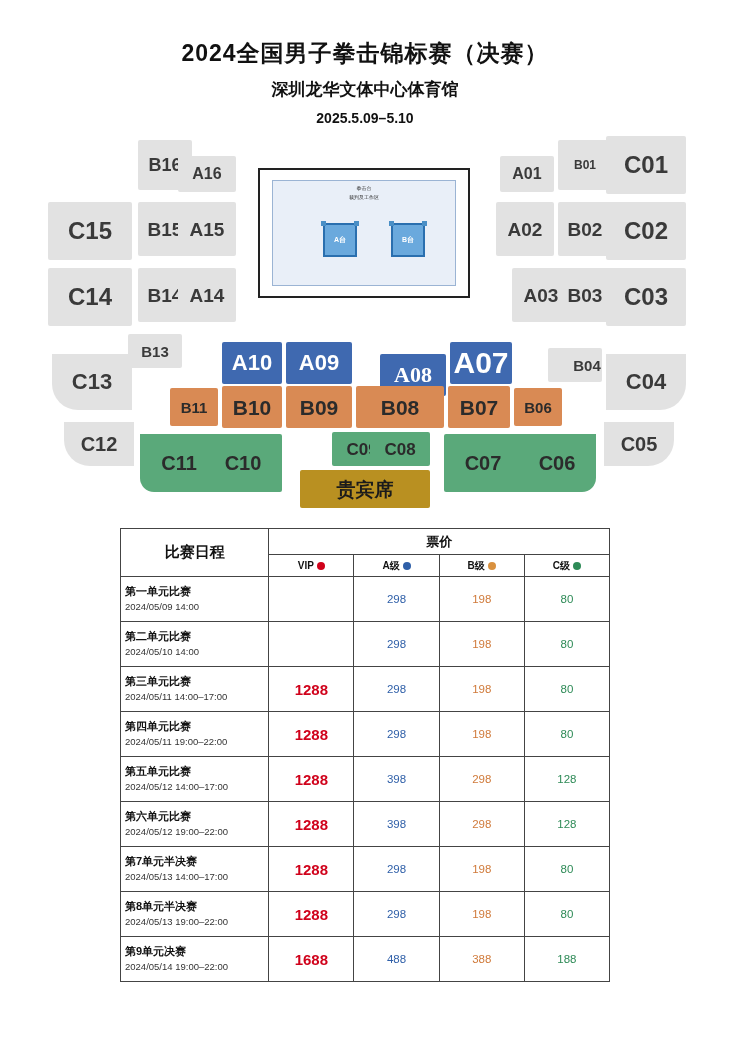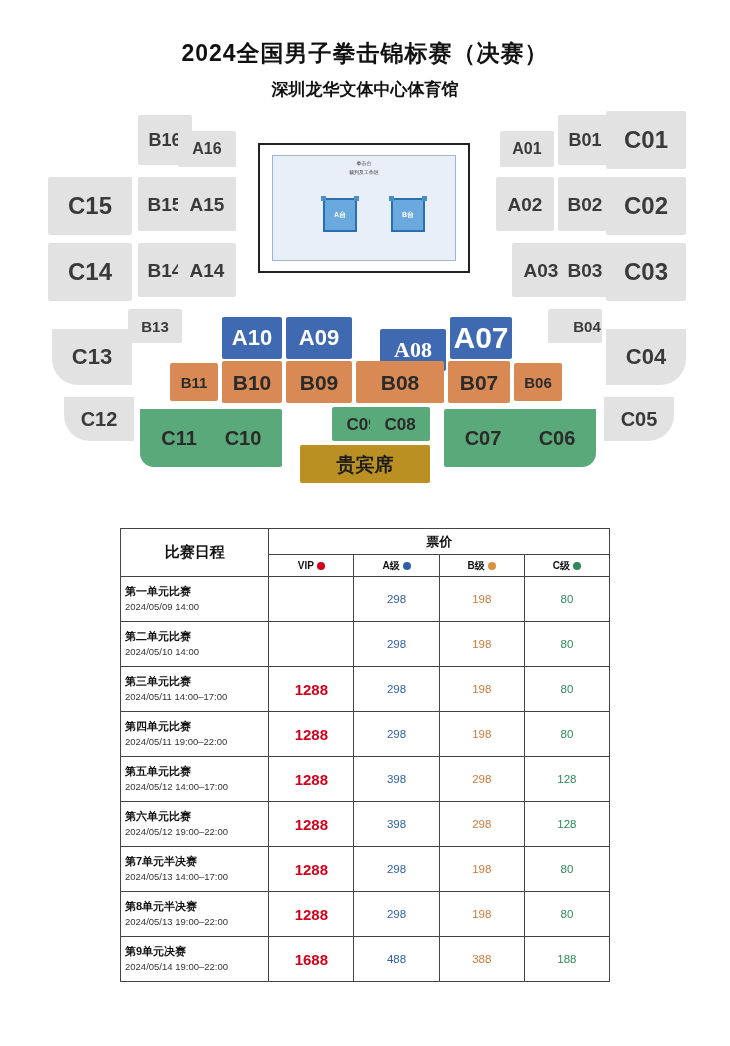--- a/index.html
+++ b/index.html
@@ -80,20 +80,21 @@
   .a-lvl{ color:#2f5fa8; }
   .b-lvl{ color:#d07a3a; }
   .c-lvl{ color:#2e8b57; }
 </style>
 </head>
 <body>
 
 <div class="header">
   <div class="title-main">2024全国男子拳击锦标赛（决赛）</div>
   <div class="title-sub">深圳龙华文体中心体育馆</div>
+  <div class="title-date">2025.5.09–5.10</div>
 </div>
 
 <div class="map">
 
   <div class="arena">
     <div class="arena-inner">
       <div class="arena-label">拳击台</div>
       <div class="arena-label2">裁判及工作区</div>
       <div class="ring a">
           <span>A台</span>
@@ -115,24 +116,24 @@
   <div class="blk grey" style="left:128px; top:200px; width:54px; height:34px; font-size:15px;">B13</div>
 
   <div class="blk grey" style="left:178px; top:22px;  width:58px; height:36px; font-size:16px;">A16</div>
   <div class="blk grey" style="left:178px; top:68px;  width:58px; height:54px; font-size:19px;">A15</div>
   <div class="blk grey" style="left:178px; top:134px; width:58px; height:54px; font-size:19px;">A14</div>
 
   <div class="blk grey" style="left:500px; top:22px;  width:54px; height:36px; font-size:16px;">A01</div>
   <div class="blk grey" style="left:496px; top:68px;  width:58px; height:54px; font-size:19px;">A02</div>
   <div class="blk grey" style="left:496px; top:134px; width:58px; height:54px; font-size:19px;margin-left:16px;">A03</div>
 
-  <div class="blk grey" style="left:558px; top:6px;   width:54px; height:50px; font-size:18px;">B01</div>
+  <div class="blk grey" style="left:558px; top:6px;   width:54px; height:50px; font-size:12px;">B01</div>
   <div class="blk grey" style="left:558px; top:68px;  width:54px; height:54px; font-size:19px;">B02</div>
   <div class="blk grey" style="left:558px; top:134px; width:54px; height:54px; font-size:19px;">B03</div>
-  <div class="blk grey" style="left:548px; top:200px; width:54px; height:34px; font-size:15px;padding-left:24px;">B04</div>
+  <div class="blk grey" style="left:548px; top:214px; width:54px; height:34px; font-size:15px;padding-left:24px;">B04</div>
 
   <div class="blk grey" style="left:606px; top:2px;   width:80px; height:58px; font-size:24px;">C01</div>
   <div class="blk grey" style="left:606px; top:68px;  width:80px; height:58px; font-size:24px;">C02</div>
   <div class="blk grey" style="left:606px; top:134px; width:80px; height:58px; font-size:24px;">C03</div>
   <div class="blk grey" style="left:606px; top:220px; width:80px; height:56px; font-size:22px; border-radius:0 0 26px 0;">C04</div>
   <div class="blk grey" style="left:604px; top:288px; width:70px; height:44px; font-size:20px; border-radius:0 0 26px 0;">C05</div>
 
   <div class="blk blue" style="left:222px; top:208px; width:60px; height:42px; font-size:22px;">A10</div>
   <div class="blk blue" style="left:286px; top:208px; width:66px; height:42px; font-size:22px;">A09</div>
   <div class="blk blue" style="left:380px; top:220px; width:66px; height:42px; font-size:22px;font-family:Liberation Serif, serif;">A08</div>

